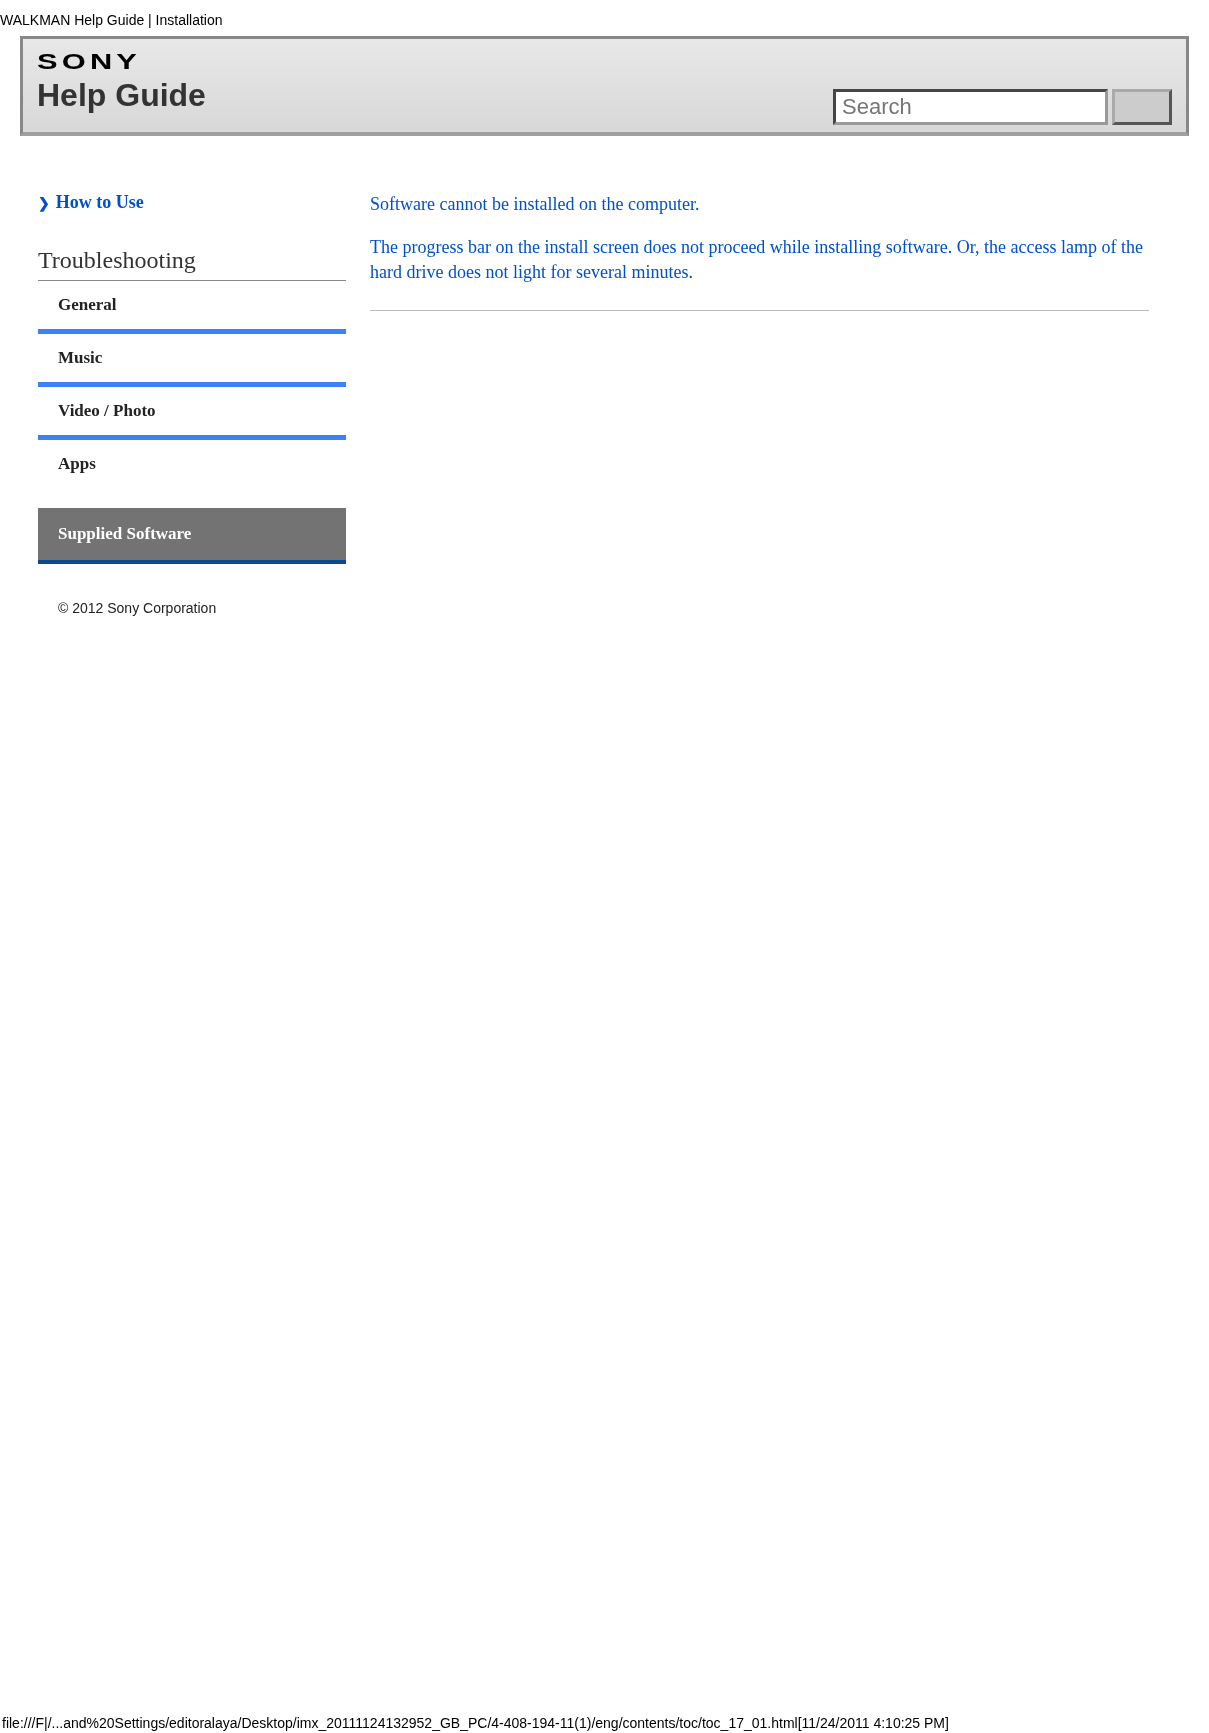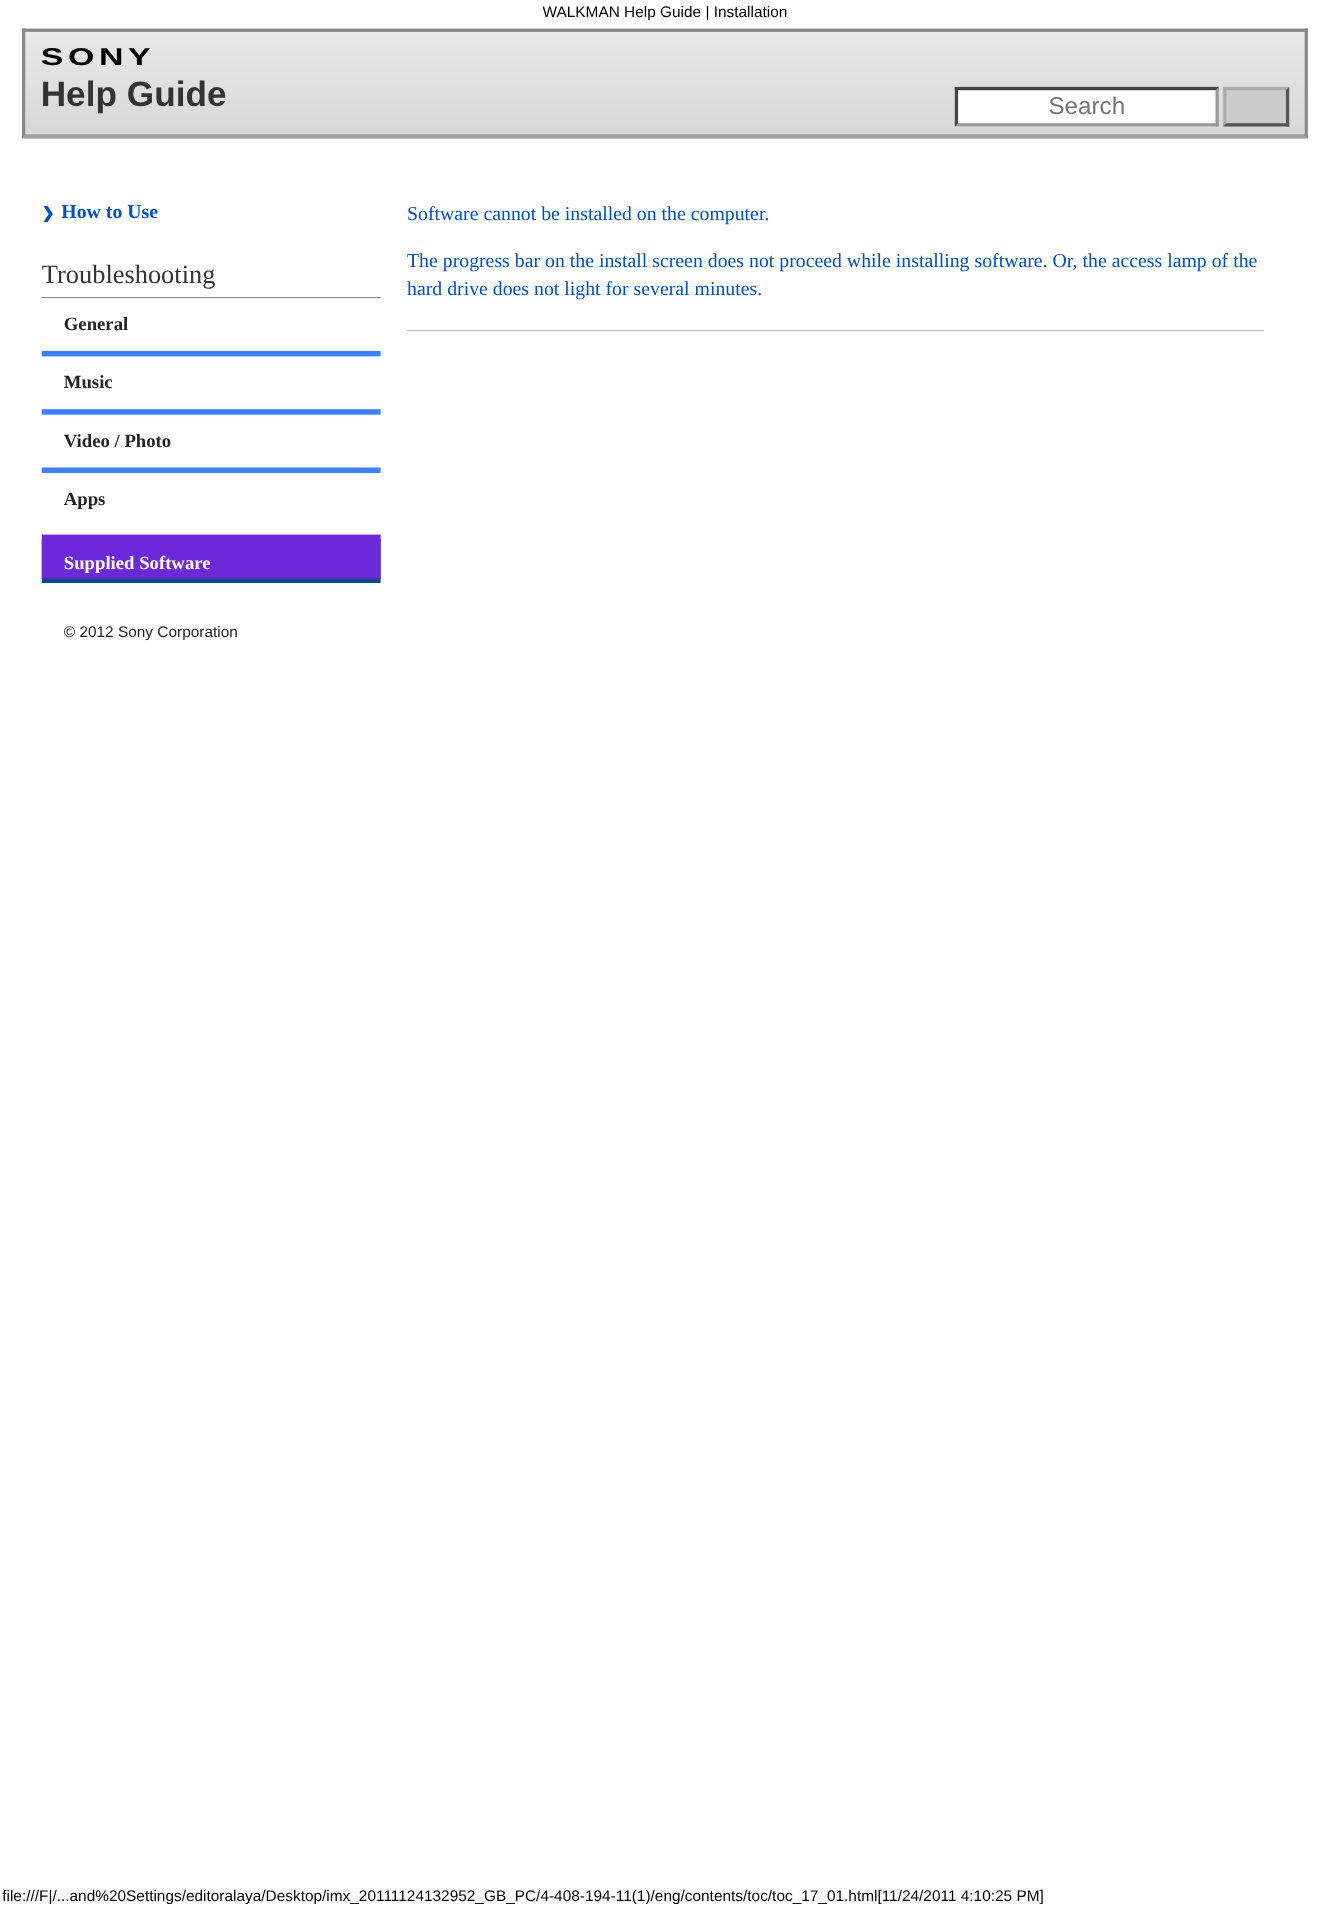--- a/index.html
+++ b/index.html
@@ -4,23 +4,22 @@
 <style>
   * { box-sizing: border-box; margin: 0; padding: 0; }
   body {
     font-family: Arial, Helvetica, sans-serif;
     background: #fff;
     color: #000;
     width: 1209px;
   }
   .page-header-text {
     font-size: 14px;
-    padding: 2px 0 2px 0;
+    padding: 12px 0 2px 0;
     font-family: Arial, sans-serif;
-    text-align: center;
   }
   .frame {
     margin: 6px 20px 0 20px;
   }
   .header-box {
     border: 3px solid #888;
     border-bottom: 4px solid #a0a0a0;
     background: linear-gradient(#e8e8e8, #d8d8d8);
     padding: 10px 14px 18px 14px;
     position: relative;
@@ -42,28 +41,27 @@
     color: #333;
   }
   .search-wrap {
     position: absolute;
     right: 14px;
     top: 50px;
     display: flex;
     align-items: center;
   }
   .search-input {
-    width: 240px;
+    width: 275px;
     height: 36px;
     font-size: 22px;
     color: #888;
     padding: 2px 6px;
     border: 3px inset #999;
     background: #fff;
-    text-align: center;
   }
   .search-btn {
     width: 60px;
     height: 36px;
     margin-left: 4px;
     border: 3px outset #aaa;
     background: #ccc;
   }
   .subheader {
     display: flex;
@@ -105,25 +103,25 @@
   }
   .nav-item {
     font-size: 17px;
     font-weight: bold;
     color: #222;
     padding: 14px 10px 14px 20px;
     border-bottom: 5px solid #3b82f6;
     cursor: pointer;
   }
   .nav-item.active {
-    background: #6d28d9;
+    background: #737373;
     color: #fff;
     border-bottom: none;
-    margin-top: 8px;
-    padding: 16px 10px 4px 20px;
+    margin-top: 20px;
+    padding: 16px 10px 16px 20px;
     box-shadow: 0 4px 0 #0a4a8a;
   }
   .nav-item.last {
     border-bottom: none;
   }
   .content {
     flex: 1;
     padding-right: 40px;
   }
   .content h1 {

